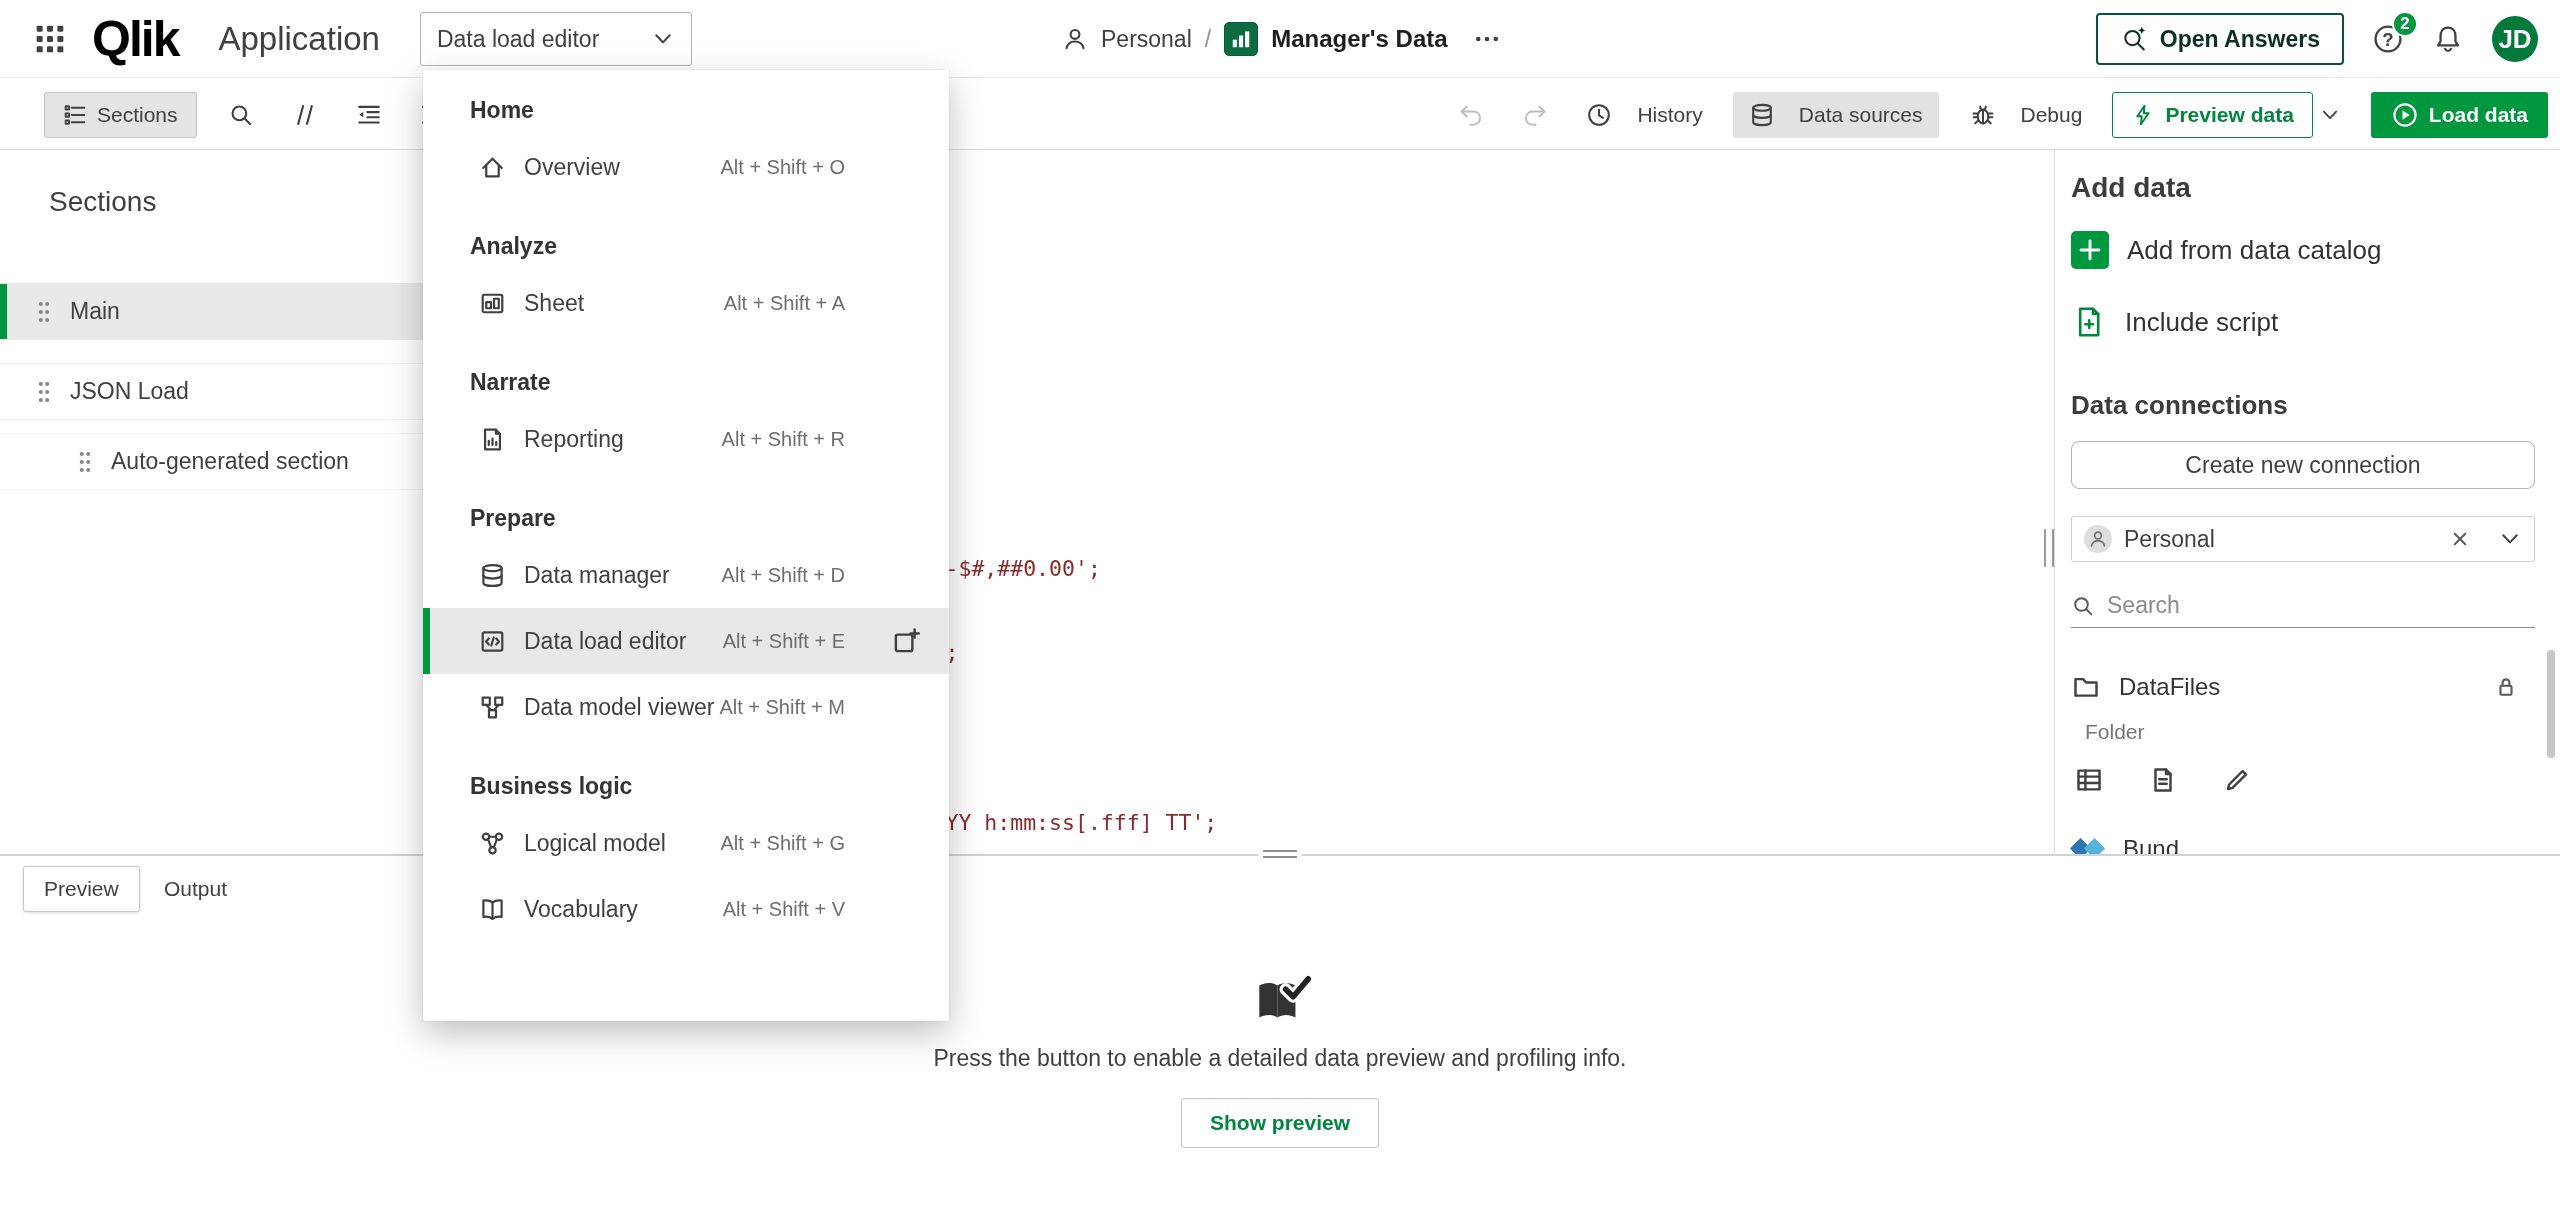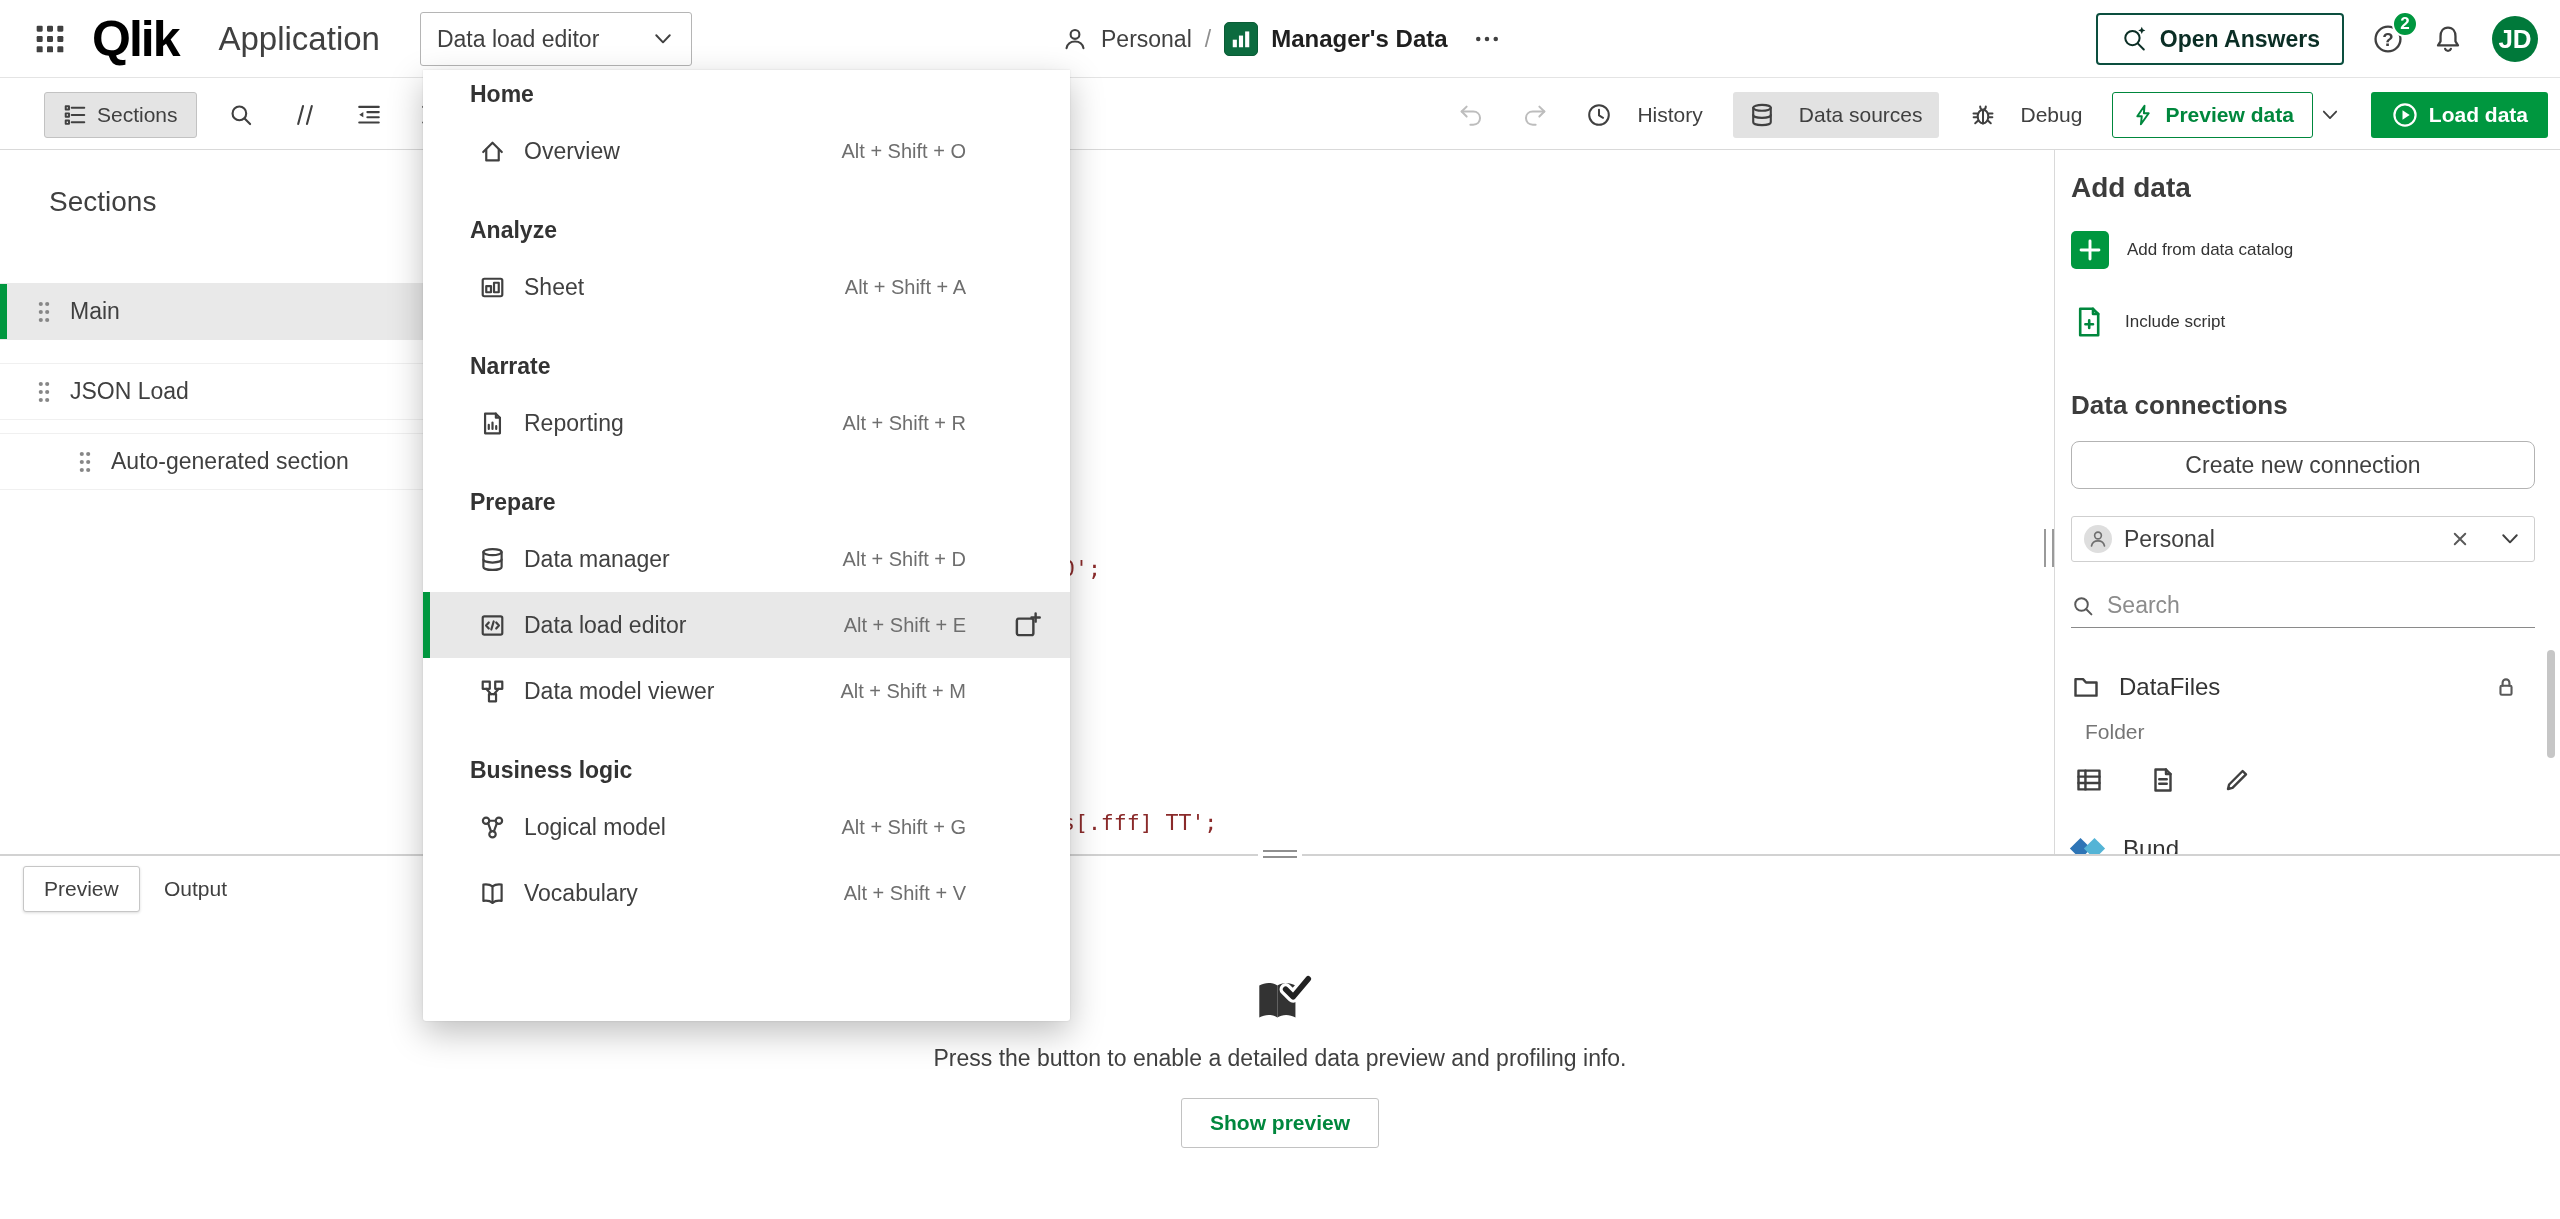--- a/index.html
+++ b/index.html
@@ -69,21 +69,21 @@
   .code { padding:10px 0 0 166px; font-family:"DejaVu Sans Mono", monospace; font-size:21.5px; line-height:28.2px;
           color:#8a2a2a; white-space:pre; }
 
   
   .right-panel { position:absolute; top:150px; left:2054px; width:506px; height:704px; background:#fff;
                  border-left:1px solid #d9d9d9; overflow:hidden; z-index:2; }
   .rp-title { position:absolute; left:16px; top:22px; font-size:28px; font-weight:600; color:#3c3c3c; }
   .rp-row { position:absolute; left:16px; display:flex; align-items:center; gap:18px; cursor:pointer; }
   .catalog-row { top:76px; height:48px; }
   .plus-box { width:38px; height:38px; border-radius:5px; background:var(--green); display:flex; align-items:center; justify-content:center; }
-  .rp-row .rp-lbl { font-size:17px; color:#333; }
+  .rp-row .rp-lbl { font-size:26px; color:#333; }
   .script-row { top:150px; height:44px; }
   .rp-subtitle { position:absolute; left:16px; top:240px; font-size:26px; font-weight:600; color:#3c3c3c; }
   .create-btn { position:absolute; left:16px; top:291px; width:464px; height:48px; background:#fff; border:1px solid #b3b3b3;
                 border-radius:8px; font-size:23px; color:#404040; display:flex; align-items:center; justify-content:center; cursor:pointer; }
   .space-select { position:absolute; left:16px; top:366px; width:464px; height:46px; border:1px solid #cfcfcf; border-radius:3px;
                   display:flex; align-items:center; padding:0 12px; gap:12px; cursor:pointer; background:#fff; }
   .space-avatar { width:28px; height:28px; border-radius:50%; background:#dedede; display:flex; align-items:center; justify-content:center; color:#6f6f6f; }
   .space-select .val { font-size:23px; color:#404040; }
   .space-select .x { margin-left:auto; color:#595959; width:24px; height:24px; cursor:pointer; }
   .space-select .ch { margin-left:14px; color:#404040; }
@@ -118,22 +118,22 @@
   .tab.selected { background:#fff; border:1px solid #c6c6c6; border-radius:3px; box-shadow:0 1px 3px rgba(0,0,0,.14); }
   .tab-preview { left:23px; }
   .tab-output { left:144px; }
   .empty-state { position:absolute; left:0; right:0; top:118px; text-align:center; }
   .empty-state .book { display:inline-block; }
   .empty-msg { margin-top:14px; font-size:23px; color:#404040; }
   .show-preview { margin-top:26px; display:inline-flex; align-items:center; justify-content:center; height:50px; padding:0 28px;
                   background:#fff; border:1px solid #c2c2c2; border-radius:3px; font-size:21px; font-weight:600; color:var(--green-dark); cursor:pointer; }
 
   
-  .nav-menu { position:absolute; top:70px; left:423px; width:647px; height:951px; background:#fff; z-index:40;
-              box-shadow:0 12px 34px rgba(0,0,0,.25), 0 0 2px rgba(0,0,0,.12); border-radius:0 0 3px 3px; padding-top:4px; }
+  .nav-menu { position:absolute; top:70px; left:423px; width:526px; height:951px; background:#fff; z-index:40;
+              box-shadow:0 12px 34px rgba(0,0,0,.25), 0 0 2px rgba(0,0,0,.12); border-radius:0 0 3px 3px; padding-top:20px; }
   .menu-group-header { height:40px; display:flex; align-items:center; padding-left:47px; font-size:23px; font-weight:700; color:#333; }
   .menu-group-header + .menu-item { margin-top:4px; }
   .mg { margin-top:26px; }
   .menu-item { position:relative; height:66px; display:flex; align-items:center; padding-left:56px; cursor:pointer; color:#404040; }
   .menu-item .mi-icon { flex:none; width:27px; height:27px; color:#404040; }
   .menu-item .mi-label { margin-left:18px; font-size:23px; color:#404040; }
   .menu-item .mi-shortcut { position:absolute; right:104px; font-size:20px; color:#6e6e6e; }
   .menu-item.selected { background:#e8e8e8; box-shadow:inset 7px 0 0 var(--green); }
   .menu-item .open-new { position:absolute; right:28px; width:30px; height:30px; color:#404040; cursor:pointer; }
 </style>

